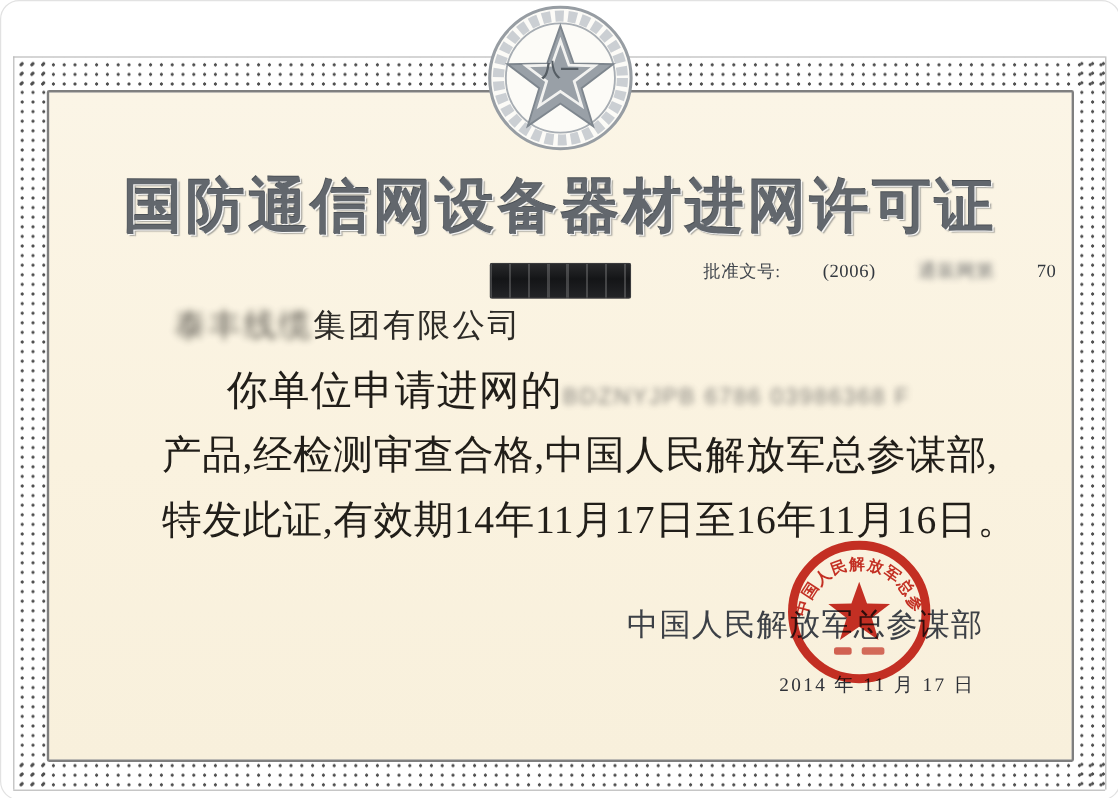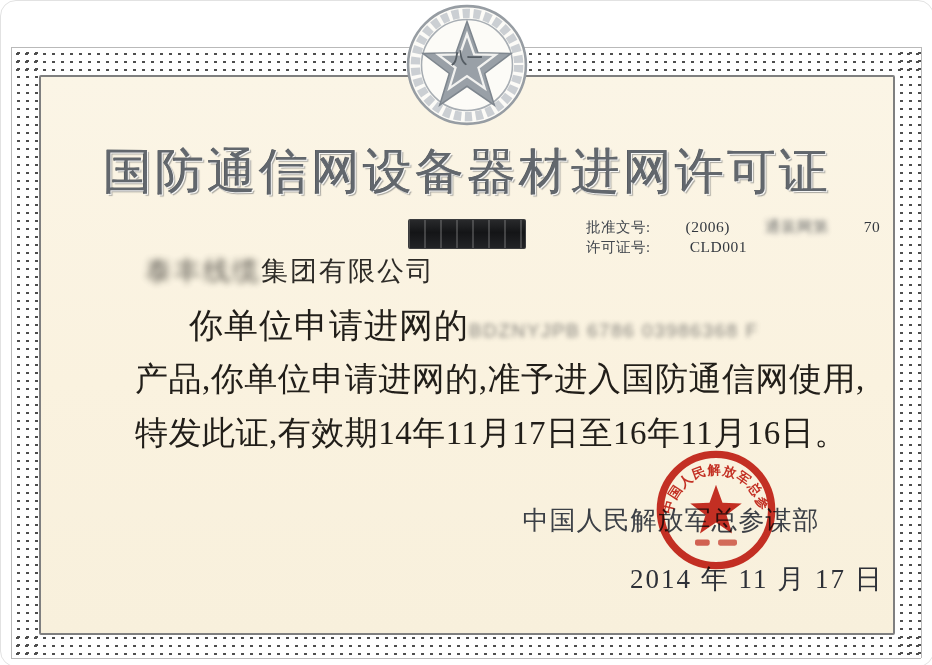--- a/index.html
+++ b/index.html
@@ -23,21 +23,21 @@
   .paper{
     position:absolute;left:38px;top:74px;width:852px;height:556px;
     background:linear-gradient(180deg,#fbf5e6 0%,#faf2df 55%,#f8f0dc 100%);
     border:2px solid #7f7f7f;border-radius:2px;
   }
 
   .emblem{position:absolute;left:404px;top:2px;width:124px;height:124px;z-index:5;}
 
   .title{
     position:absolute;left:0;top:62px;width:100%;text-align:center;
-    font-size:49px;font-weight:normal;letter-spacing:3px;color:#62676d;
+    font-size:49px;font-weight:bold;letter-spacing:3px;color:#62676d;
     text-shadow:1px 1px 0 rgba(255,255,255,.9),2px 2px 1px rgba(70,75,80,.45),-0.5px -0.5px 0 #4c5156;
     white-space:nowrap;
   }
 
   .redacted{
     position:absolute;left:367px;top:142px;width:118px;height:30px;border-radius:2px;
     background:
       repeating-linear-gradient(90deg,rgba(150,150,150,.35) 0 2px,rgba(0,0,0,0) 2px 16px),
       linear-gradient(180deg,#2a2b2d 0%,#141517 45%,#232427 100%);
     box-shadow:0 0 0 1px #3a3b3d inset;
@@ -62,21 +62,21 @@
   .signature{
     position:absolute;left:470px;top:426px;width:320px;text-align:center;
     font-size:26px;letter-spacing:1px;color:#3c4046;white-space:nowrap;
   }
   .seal{
     position:absolute;left:612px;top:370px;width:126px;height:126px;z-index:6;
     mix-blend-mode:multiply;opacity:.95;
   }
   .dateline{
     position:absolute;left:575px;top:484px;width:230px;text-align:center;
-    font-size:27px;letter-spacing:2px;color:#2e3138;white-space:nowrap;margin-left:14px;
+    font-size:16px;letter-spacing:2px;color:#2e3138;white-space:nowrap;
   }
 </style>
 </head>
 <body>
 
 <div class="stage">
 
   <div class="dots top"></div>
   <div class="dots bottom"></div>
   <div class="dots left"></div>
@@ -94,33 +94,30 @@
   <div class="paper">
 
     <div class="title">国防通信网设备器材进网许可证</div>
 
     <div class="redacted"></div>
 
     <div class="numbers">
       <div class="row">
         <span>批准文号:</span><span class="val">(2006)</span><span class="val blur-mid">通装网第</span><span class="val">70</span>
       </div>
-      <div class="row">
-        <span>许可证号:</span> <span class="val">CLD001</span>
-      </div>
     </div>
 
     <div class="company">
       <span class="blur-cn">泰丰线缆</span><span>集团有限公司</span>
     </div>
 
     <div class="bodyline l1">
       <span>你单位申请进网的</span><span class="blur-code">BDZNYJPB 6786 03986368 F</span>
     </div>
-    <div class="bodyline l2">产品,你单位申请进网的,准予进入国防通信网使用,</div>
+    <div class="bodyline l2">产品,经检测审查合格,中国人民解放军总参谋部,</div>
     <div class="bodyline l3">特发此证,有效期14年11月17日至16年11月16日。</div>
 
     <div class="signature">中国人民解放军总参谋部</div>
 
     <svg class="seal" viewBox="0 0 120 120">
       <g filter="url(#rough)">
         <circle cx="60" cy="60" r="53" fill="none" stroke="#c5271c" stroke-width="7"></circle>
         <path d="M60 36 L66.2 53.2 L84.5 53.7 L70 64.8 L75.3 82.3 L60 71.8 L44.7 82.3 L50 64.8 L35.5 53.7 L53.8 53.2 Z" fill="#c5271c"></path>
         <defs>
           <path id="sealArc" d="M 18 68 A 42 42 0 1 1 102 68"></path>

